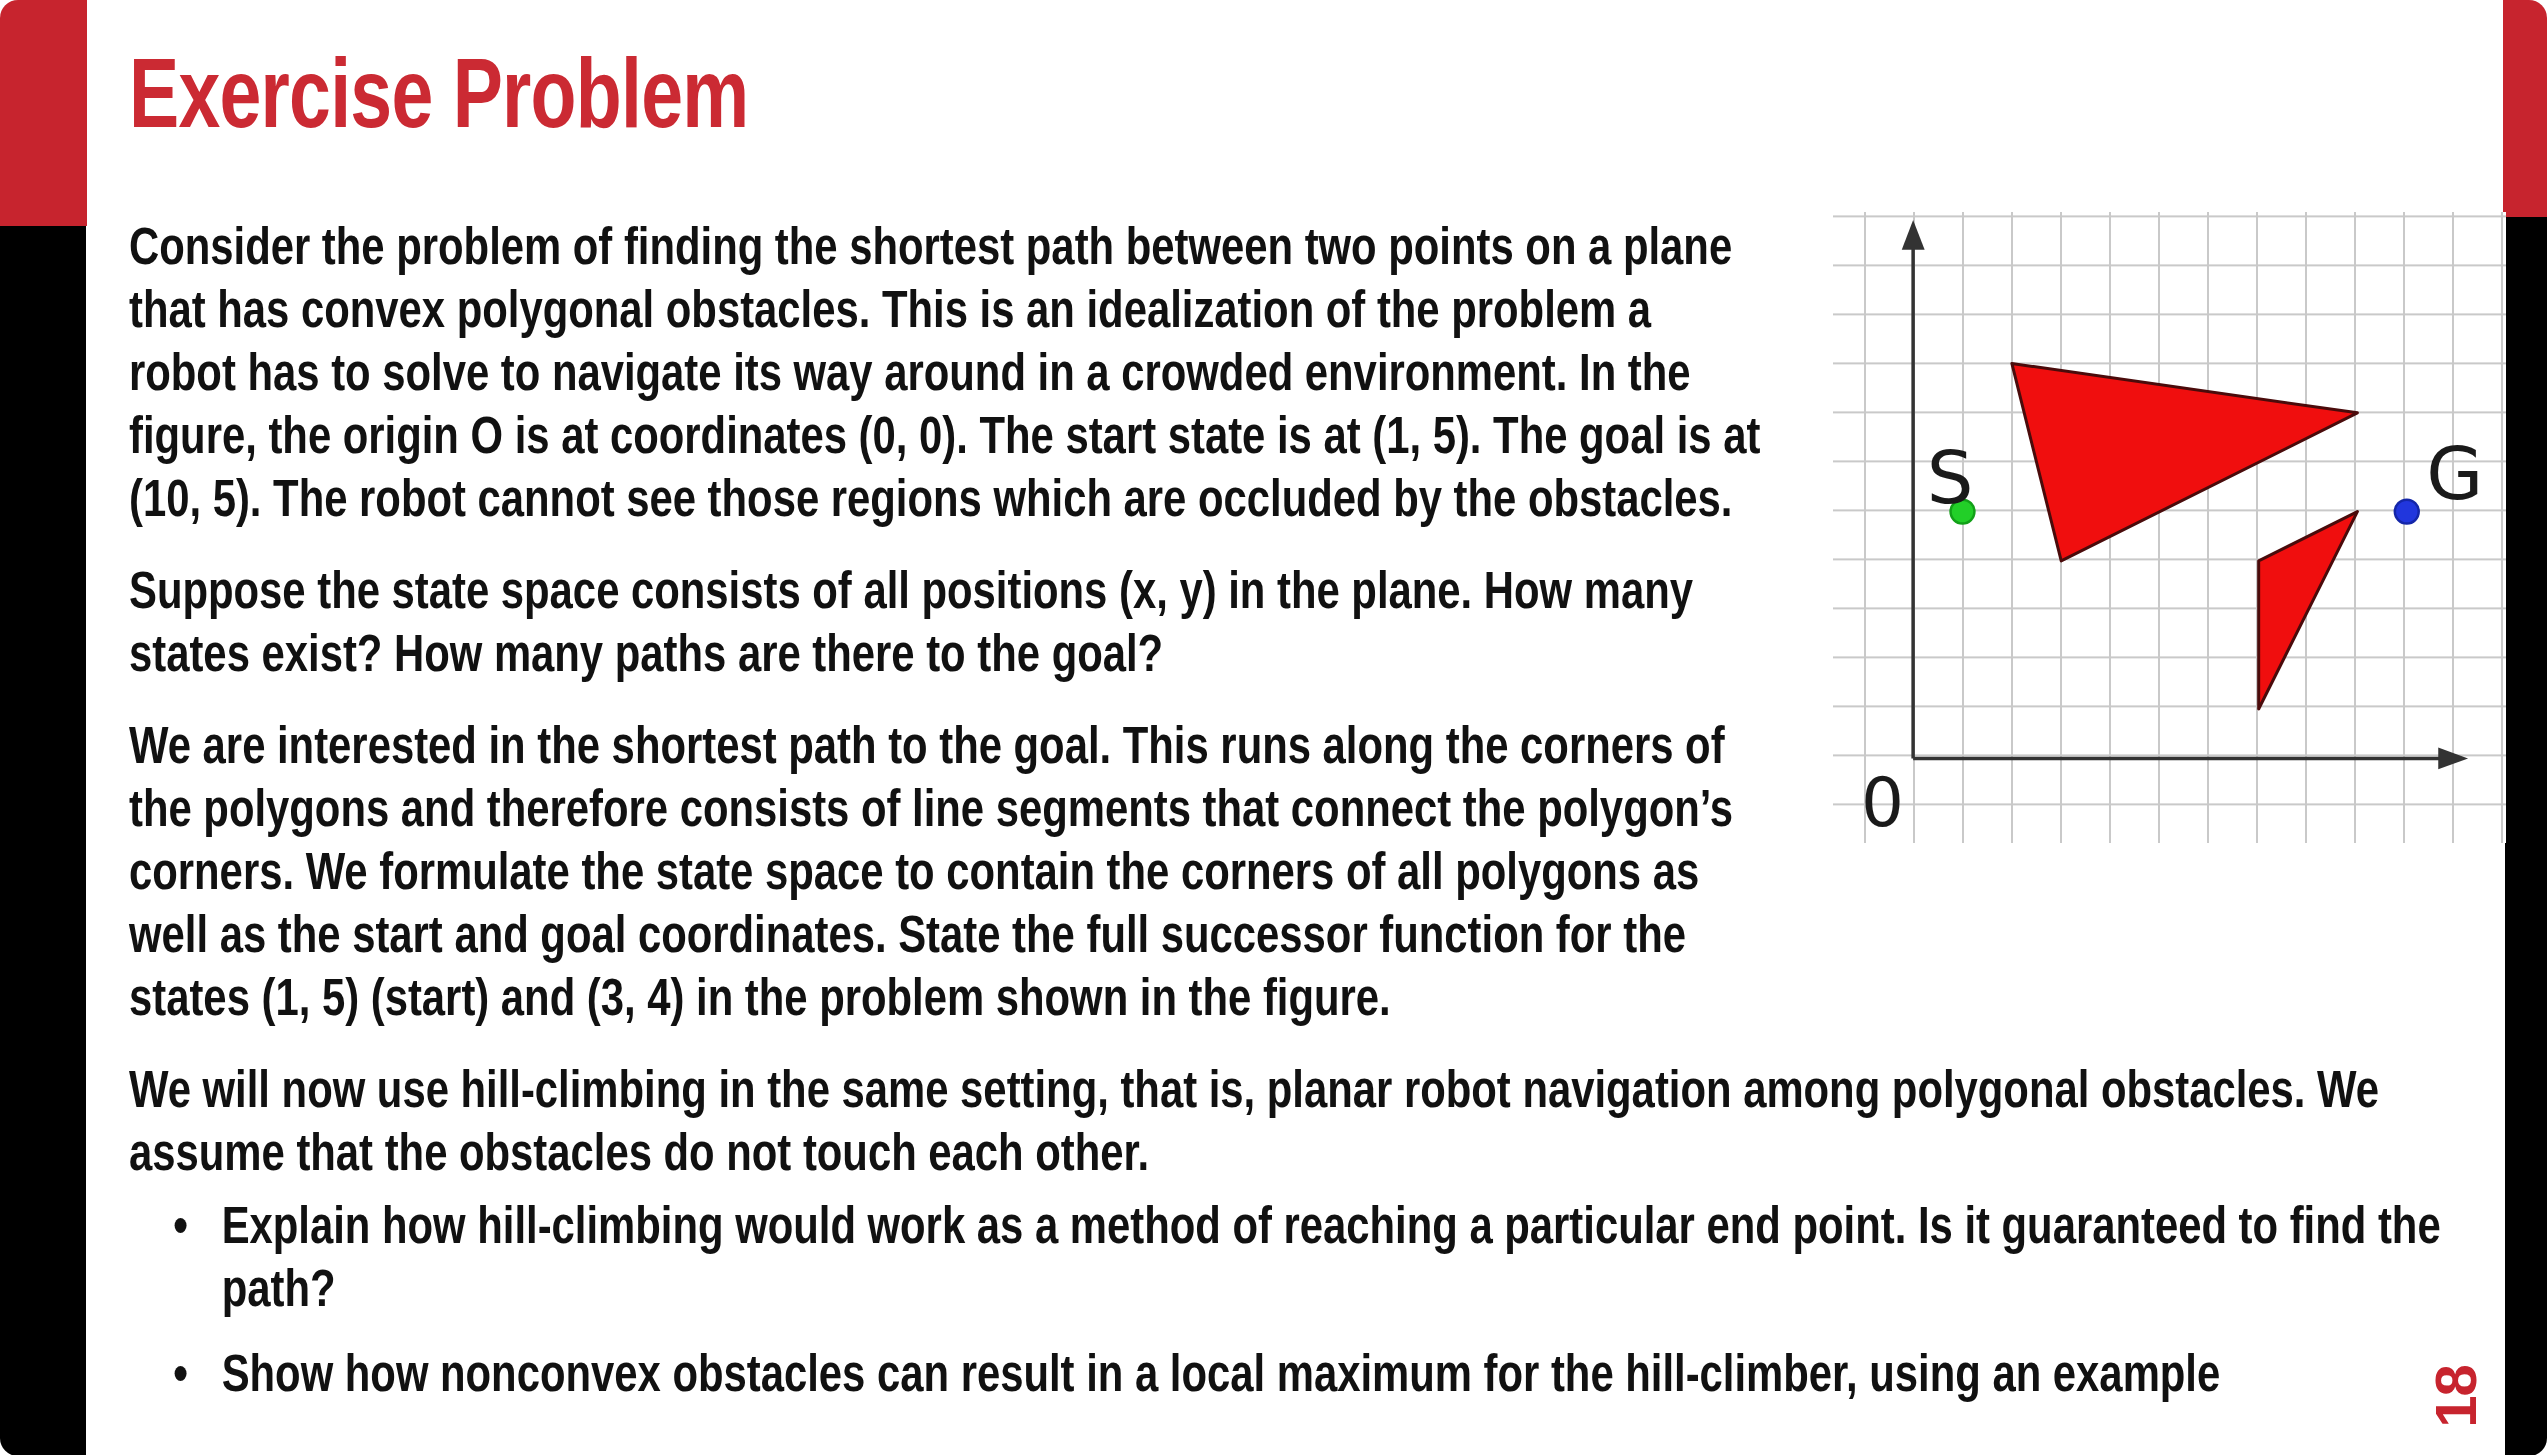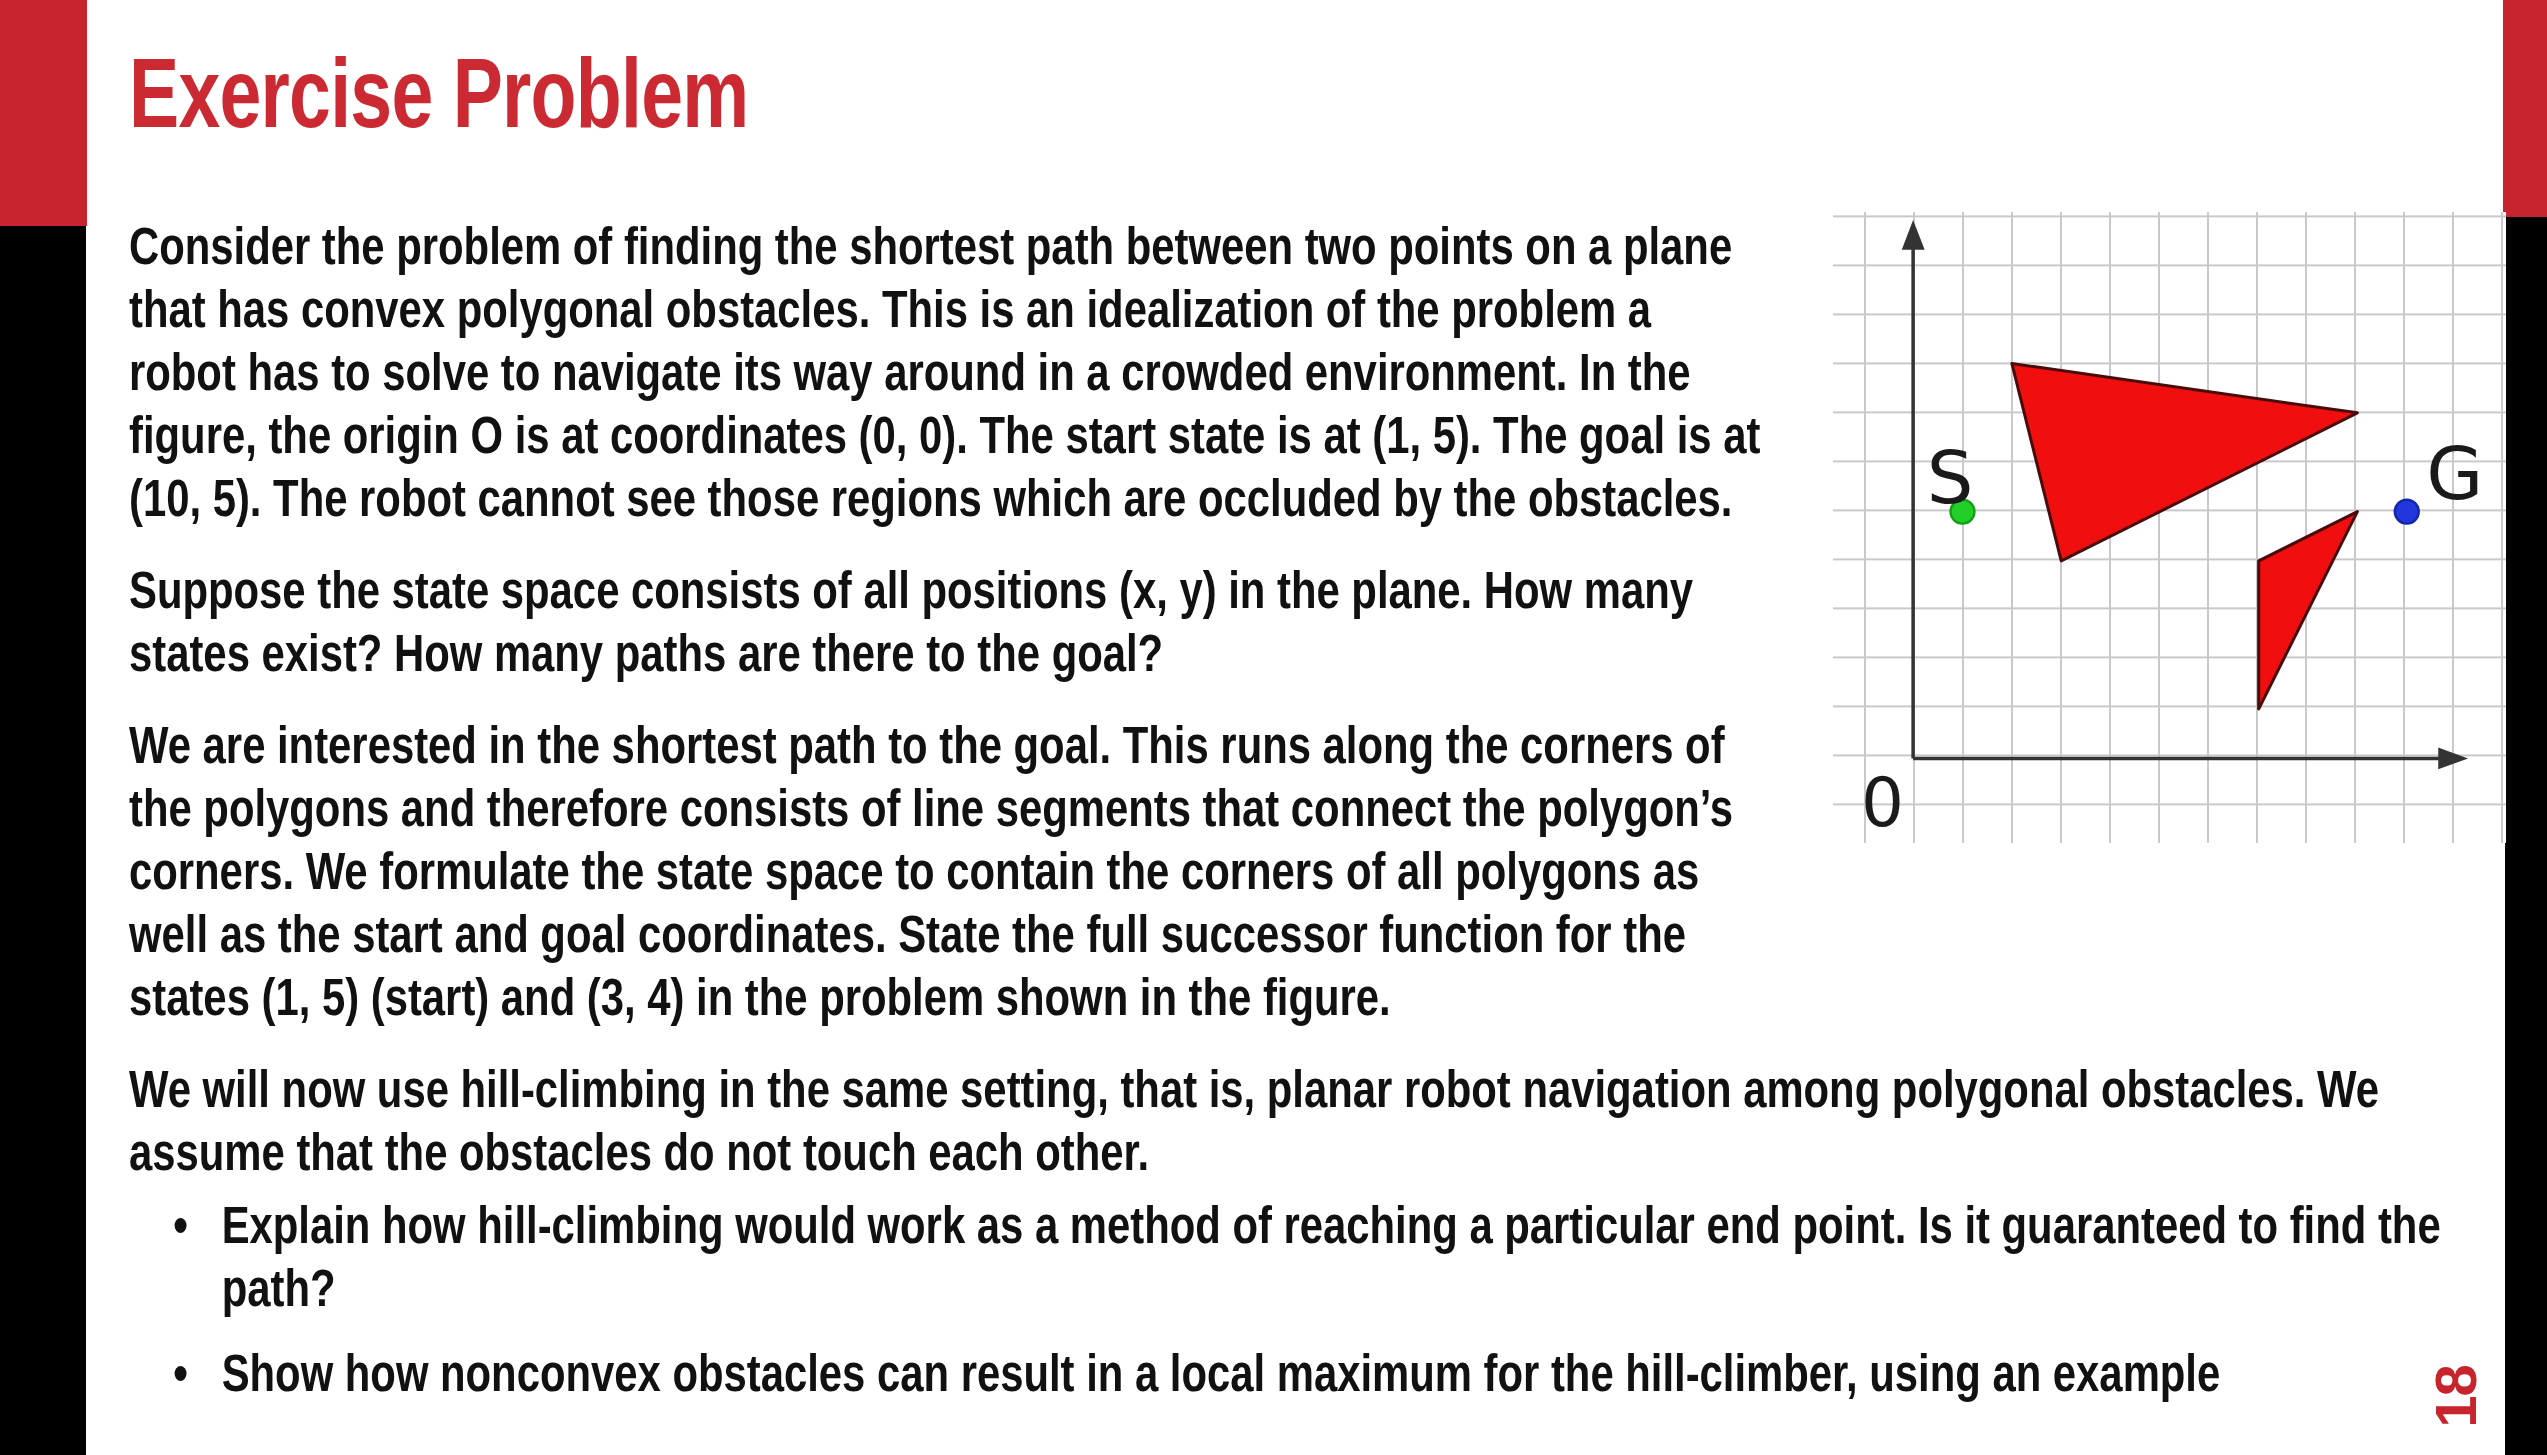--- a/index.html
+++ b/index.html
@@ -2,20 +2,21 @@
 <html><head>
 <meta charset="utf-8">
 <style>
   html,body{margin:0;padding:0;background:#ffffff;}
   .slide{
     position:relative;
     width:2547px;height:1456px;
     background:#ffffff;
     overflow:hidden;
     font-family:"Liberation Sans", sans-serif;
+    border-radius:18px;
   }
   
   .bar{position:absolute;}
   .bar-left-red{left:0;top:0;width:87px;height:226px;}
   .bar-left-black{left:0;top:226px;width:86px;height:1230px;}
   .bar-right-red{left:2503px;top:0;width:44px;height:217px;}
   .bar-right-black{left:2505px;top:217px;width:42px;height:1239px;}
   
   .title{
     position:absolute;left:129px;top:36px;margin:0;

